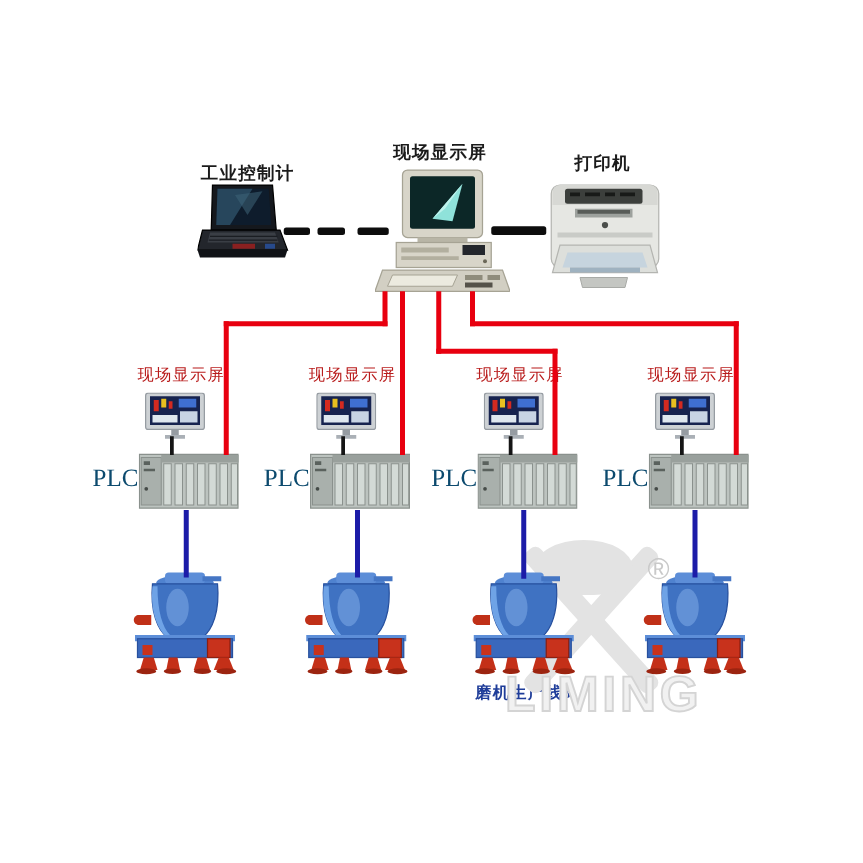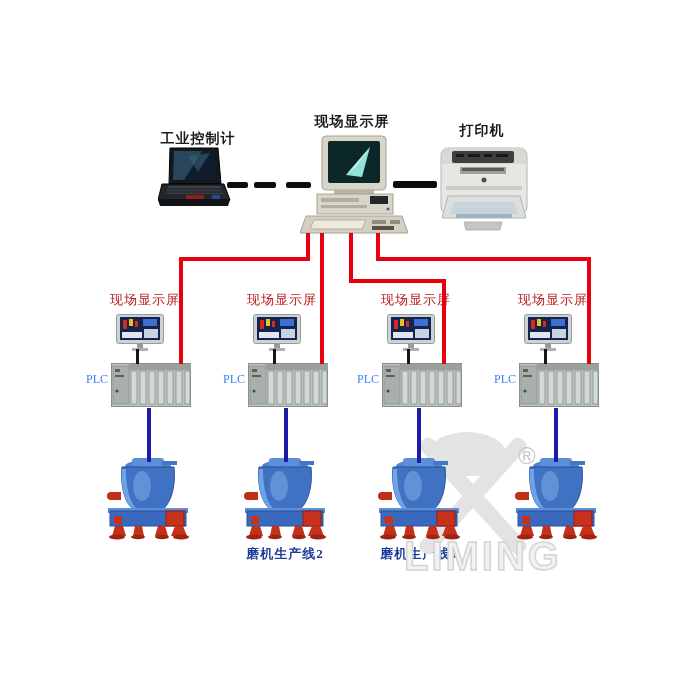--- a/index.html
+++ b/index.html
@@ -11,21 +11,21 @@
   .dev-label{
     position:absolute;width:130px;text-align:center;
     font-size:14px;font-weight:bold;color:#1b1b1b;letter-spacing:1px;white-space:nowrap;
   }
   .branch-label{
     position:absolute;width:120px;text-align:center;
     font-size:13px;font-weight:normal;color:#b91c1c;letter-spacing:1px;white-space:nowrap;
   }
   .plc-label{
     position:absolute;width:34px;text-align:right;
-    font-size:12px;color:#3b82f6;font-family:"Liberation Serif",serif;
+    font-size:20px;color:#0c4a6e;font-family:"Liberation Serif",serif;
   }
   .mill-label{
     position:absolute;width:120px;text-align:center;
     font-size:13px;font-weight:bold;color:#1f3d99;letter-spacing:1px;white-space:nowrap;
   }
   
   .line-red{position:absolute;background:#e8000f;z-index:3;}
   .line-blue{position:absolute;background:#1c1ca8;z-index:3;}
   .line-black{position:absolute;background:#151515;z-index:3;}
   .dash{position:absolute;background:#0d0d0d;height:6px;border-radius:2px;z-index:3;}
@@ -256,21 +256,20 @@
           <path d="M73,70 h8 l4,10 h-16 z"></path>
       </g>
       <g fill="#9c2410">
         <ellipse cx="15" cy="81" rx="8" ry="2.4"></ellipse>
           <ellipse cx="36" cy="81" rx="7" ry="2.2"></ellipse>
         <ellipse cx="60" cy="81" rx="7" ry="2.2"></ellipse>
           <ellipse cx="79" cy="81" rx="8" ry="2.4"></ellipse>
       </g>
     </svg>
   </div>
-  <div class="mill-label" style="left:225px;top:545px;">磨机生产线2</div>
 
   <div class="branch-label" style="left:356px;top:291px;">现场显示屏</div>
   <div class="device" style="left:387px;top:314px;">
     <svg width="48" height="38" viewBox="0 0 48 38">
       <rect x="0.5" y="0.5" width="47" height="29" rx="2" fill="#cdd1d4" stroke="#969ca2" stroke-width="1"></rect>
       <rect x="4" y="3" width="40" height="23" fill="#17234f"></rect>
       <rect x="7" y="6" width="4" height="9" fill="#d42a20"></rect>
         <rect x="13" y="5" width="4" height="7" fill="#e8c020"></rect>
       <rect x="19" y="7" width="3" height="6" fill="#d42a20"></rect>
         <rect x="27" y="5" width="14" height="7" fill="#3f6fd0"></rect>

